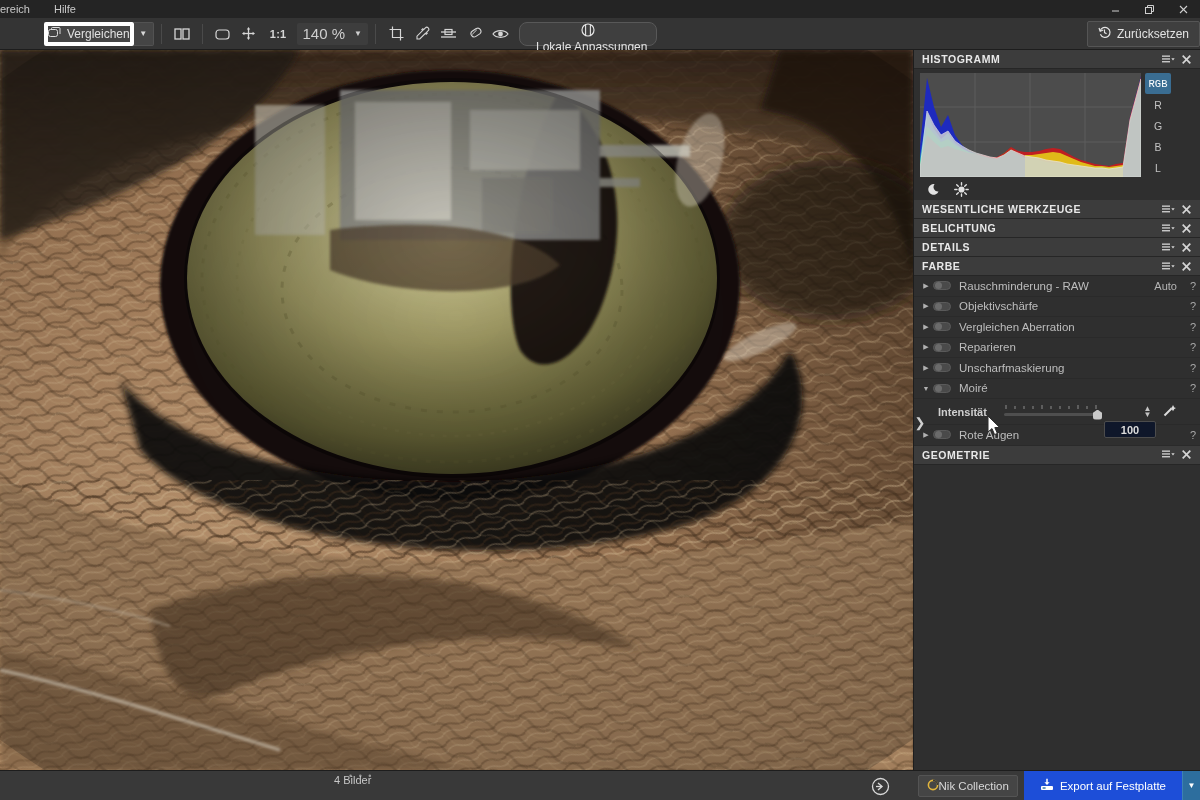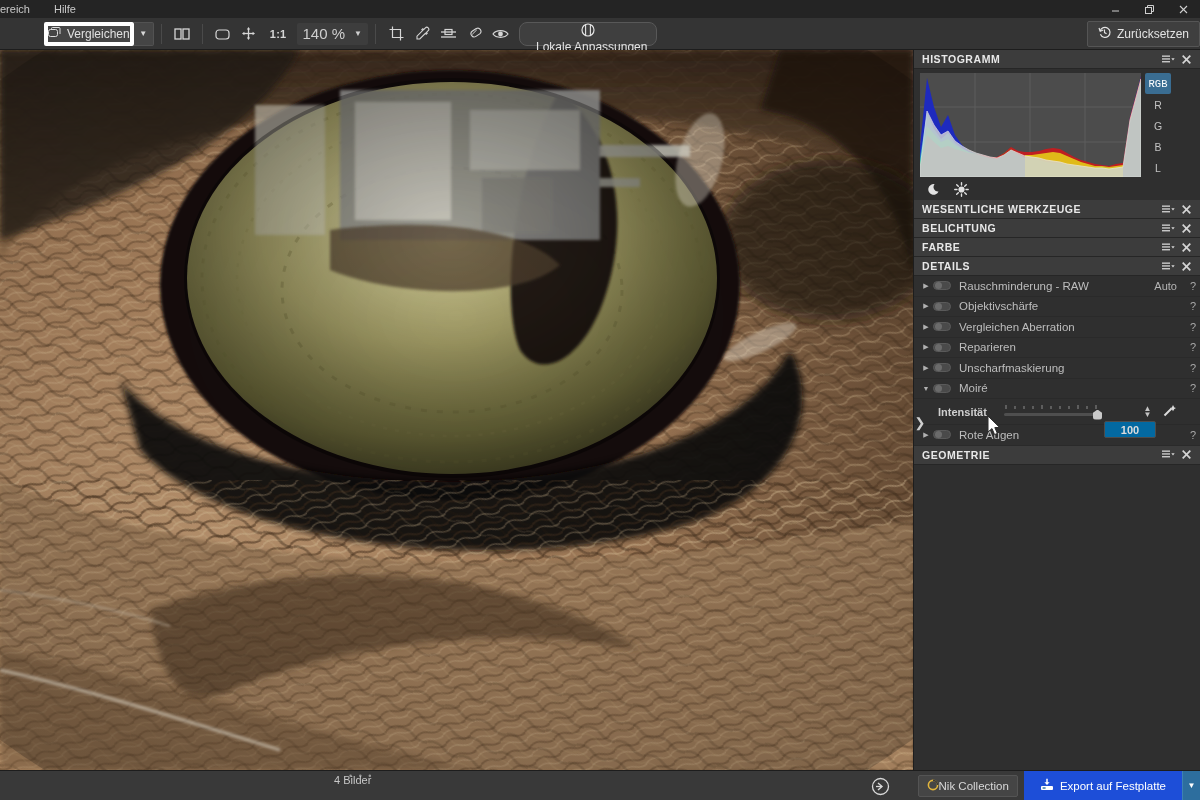--- a/index.html
+++ b/index.html
@@ -196,21 +196,21 @@
   .sl-bar {
     position: absolute; top: 8px; left: 0; width: 100%; height: 3px;
     background: #4f4f4f; border-radius: 2px;
   }
   .sl-knob {
     position: absolute; top: 5px; left: 89px; width: 9px; height: 10px;
     background: #c9c9c9; border-radius: 1px 1px 3px 3px;
     clip-path: polygon(50% 0%, 100% 32%, 100% 100%, 0% 100%, 0% 32%);
   }
   .sl-val {
-    width: 52px; height: 17px; background: #0369a1; border: 1px solid #4c4c4c;
+    width: 52px; height: 17px; background: #0f172a; border: 1px solid #4c4c4c;
     color: #dcdcdc; font-size: 11px; display: flex; align-items: center;
     justify-content: center; border-radius: 2px; margin-top: 36px;
   }
   .sl-spin {
     width: 11px; color: #c4c4c4; font-size: 8px; line-height: 6px;
     text-align: center; margin-left: -14px; position: relative; z-index: 2;
   }
   .sl-wand { width: 20px; text-align: center; color: #d8d8d8; margin-left: 6px; }
 
   
@@ -580,39 +580,39 @@
       </span>
       <span class="hdr-icon x">
         <svg width="9" height="9" viewBox="0 0 9 9">
             <line x1="0.7" y1="0.7" x2="8.3" y2="8.3" stroke="#d5d5d5" stroke-width="1.7"></line>
             <line x1="8.3" y1="0.7" x2="0.7" y2="8.3" stroke="#d5d5d5" stroke-width="1.7"></line>
           </svg>
       </span>
     </div>
 
     <div class="sec-header">
-      <span class="t">FARBE</span>
+      <span class="t">DETAILS</span>
       <span class="hdr-icon">
         <svg width="13" height="9" viewBox="0 0 13 9">
             <rect x="0" y="0.5" width="8" height="1.3" fill="#d5d5d5"></rect>
             <rect x="0" y="3.3" width="8" height="1.3" fill="#d5d5d5"></rect>
             <rect x="0" y="6.1" width="8" height="1.3" fill="#d5d5d5"></rect>
             <polygon points="9.3,3.2 12.7,3.2 11,5.6" fill="#d5d5d5"></polygon>
           </svg>
       </span>
       <span class="hdr-icon x">
         <svg width="9" height="9" viewBox="0 0 9 9">
             <line x1="0.7" y1="0.7" x2="8.3" y2="8.3" stroke="#d5d5d5" stroke-width="1.7"></line>
             <line x1="8.3" y1="0.7" x2="0.7" y2="8.3" stroke="#d5d5d5" stroke-width="1.7"></line>
           </svg>
       </span>
     </div>
 
     <div class="sec-header">
-      <span class="t">DETAILS</span>
+      <span class="t">FARBE</span>
       <span class="hdr-icon">
         <svg width="13" height="9" viewBox="0 0 13 9">
             <rect x="0" y="0.5" width="8" height="1.3" fill="#d5d5d5"></rect>
             <rect x="0" y="3.3" width="8" height="1.3" fill="#d5d5d5"></rect>
             <rect x="0" y="6.1" width="8" height="1.3" fill="#d5d5d5"></rect>
             <polygon points="9.3,3.2 12.7,3.2 11,5.6" fill="#d5d5d5"></polygon>
           </svg>
       </span>
       <span class="hdr-icon x">
         <svg width="9" height="9" viewBox="0 0 9 9">

